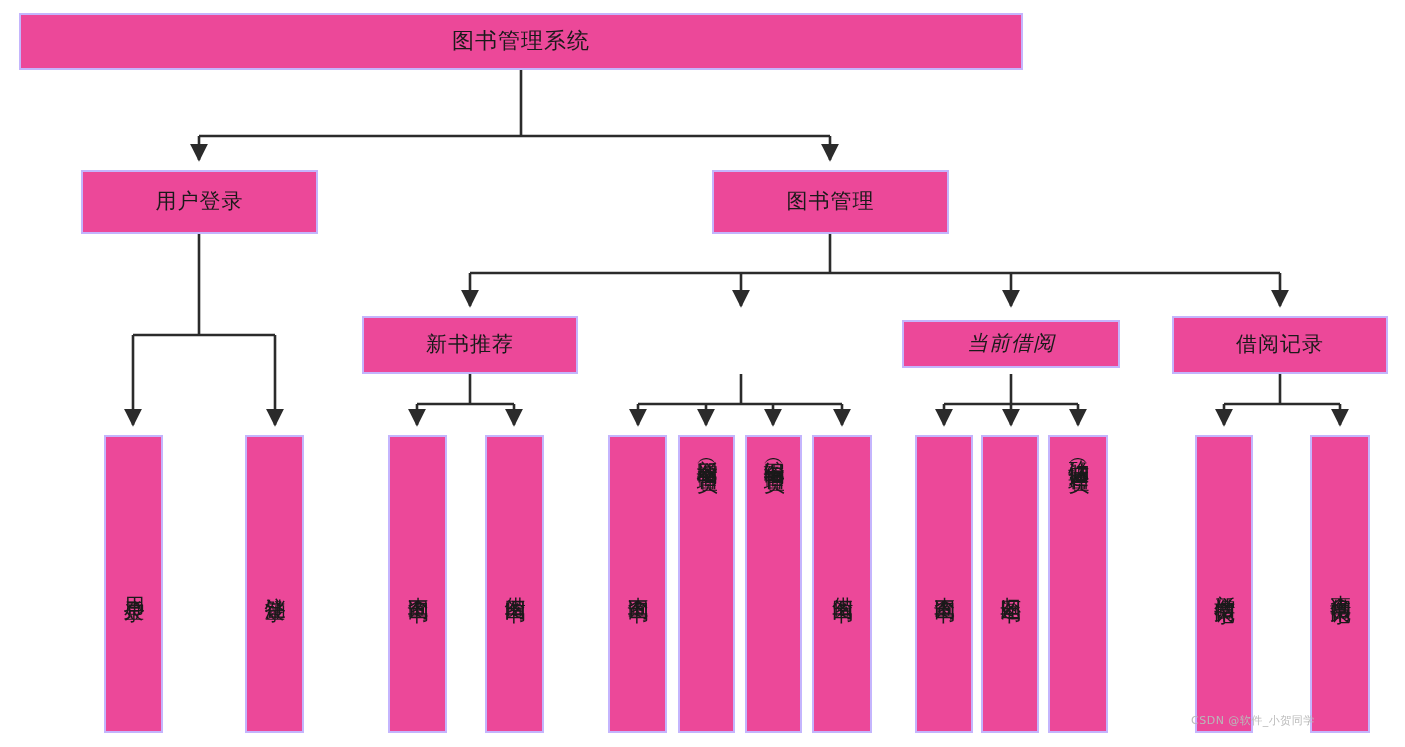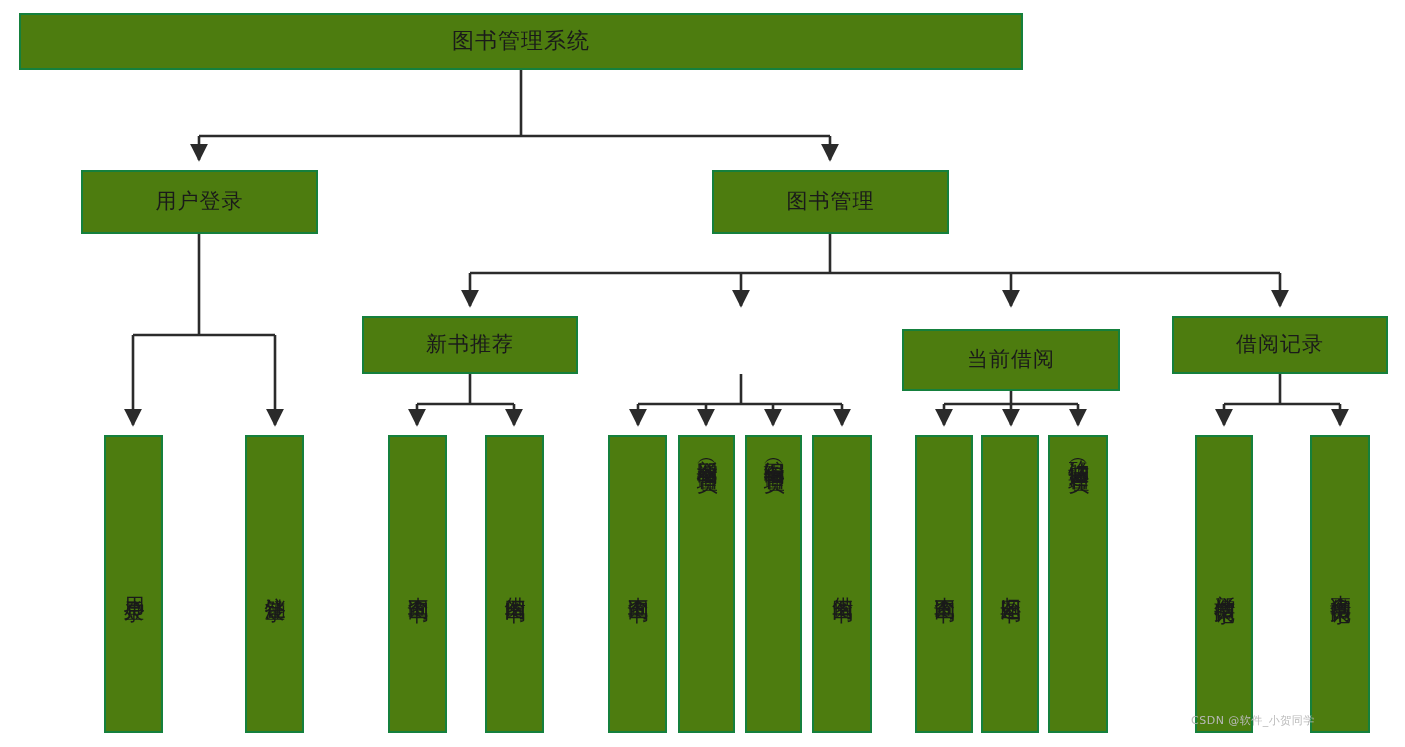--- a/index.html
+++ b/index.html
@@ -21,22 +21,22 @@
   svg.layer {
     position: absolute;
     left: 0;
     top: 0;
     width: 1405px;
     height: 747px;
   }
   .node-box {
     position: absolute;
     box-sizing: border-box;
-    background: #4d7c0f;
-    border: 2px solid #15803d;
+    background: #ec4899;
+    border: 2px solid #c4b5fd;
     display: flex;
     align-items: center;
     justify-content: center;
   }
   .node-box.horiz {
     border-width: 2px;
   }
   .node-label-h {
     font-size: 21px;
     color: #1a1a1a;
@@ -141,21 +141,21 @@
 
   <div class="node-box horiz" style="left:362px; top:316px; width:216px; height:58px;">
     <span class="node-label-h">新书推荐</span>
   </div>
 
   <div class="node-box horiz" style="left:712px; top:170px; width:237px; height:64px;">
     <span class="node-label-h">图书管理</span>
   </div>
 
 
-  <div class="node-box horiz" style="left:902px; top:329px; width:218px; height:62px;">
+  <div class="node-box horiz" style="left:902px; top:320px; width:218px; height:48px;font-style:italic;">
     <span class="node-label-h">当前借阅</span>
   </div>
 
   <div class="node-box horiz" style="left:1172px; top:316px; width:216px; height:58px;">
     <span class="node-label-h">借阅记录</span>
   </div>
 
   <div class="node-box vert center-text" style="left:104px; top:435px; width:59px; height:298px;">
     <span class="node-label-v">用户登录</span>
   </div>

